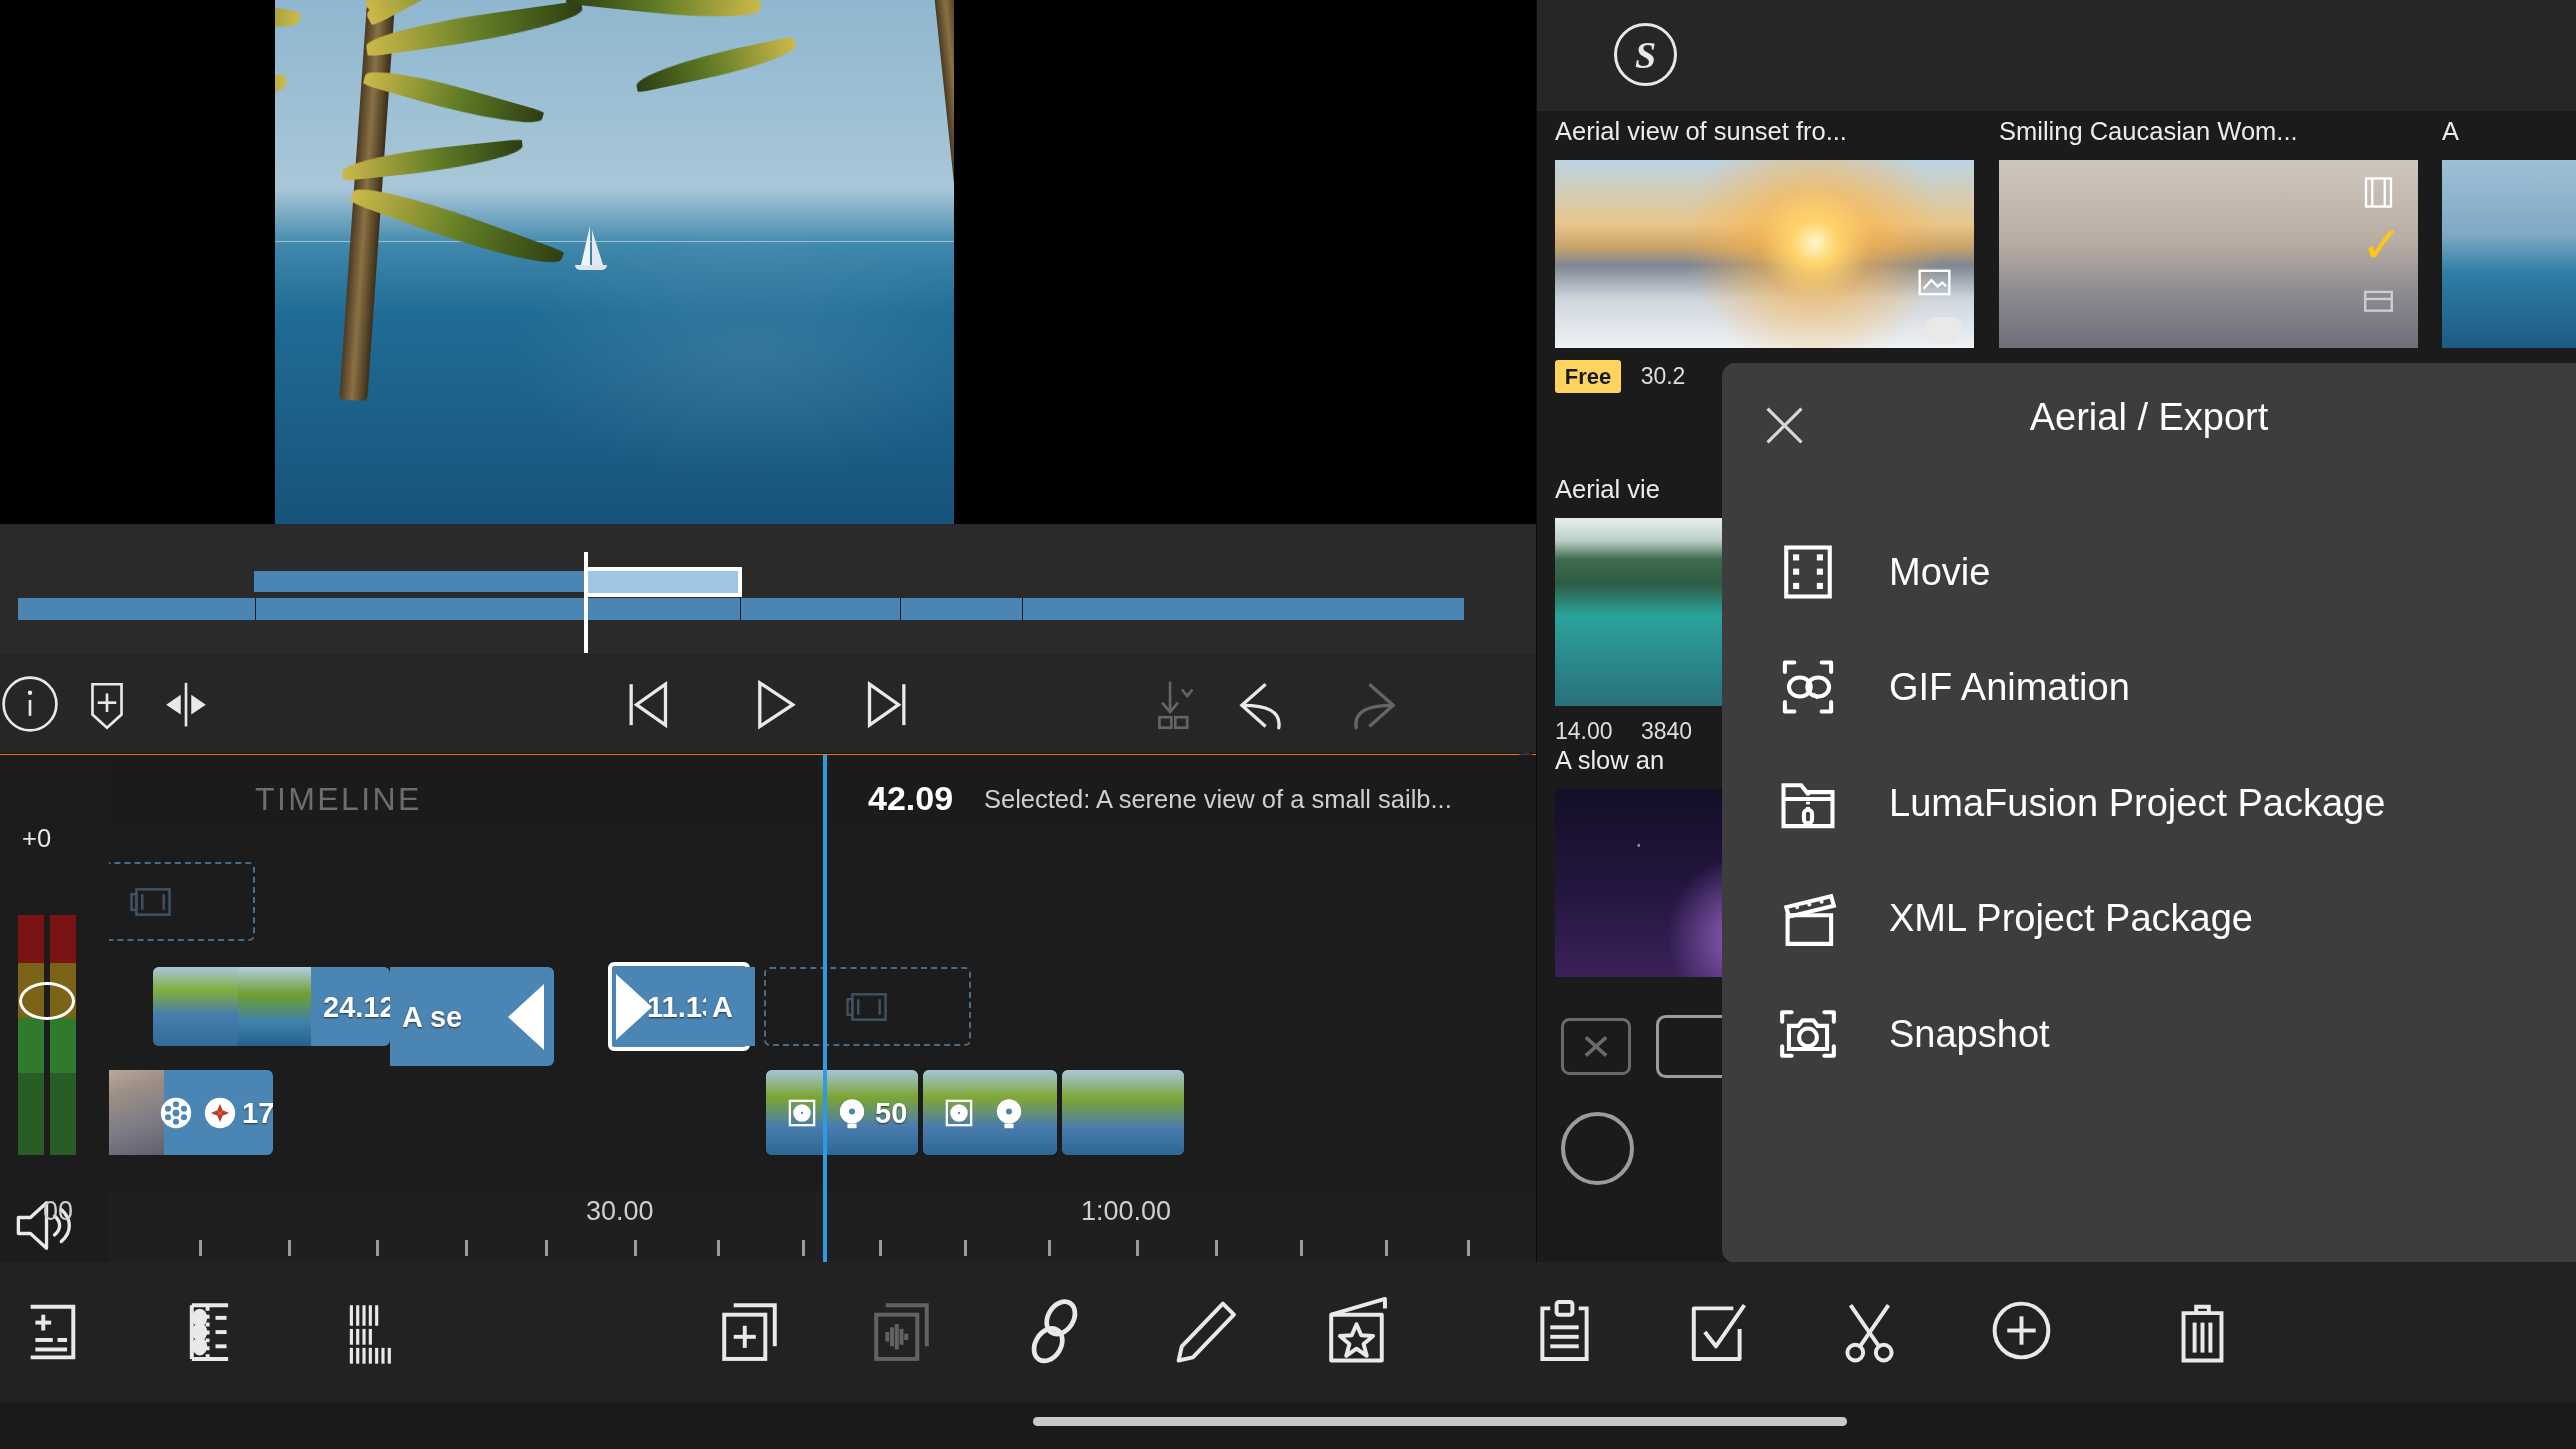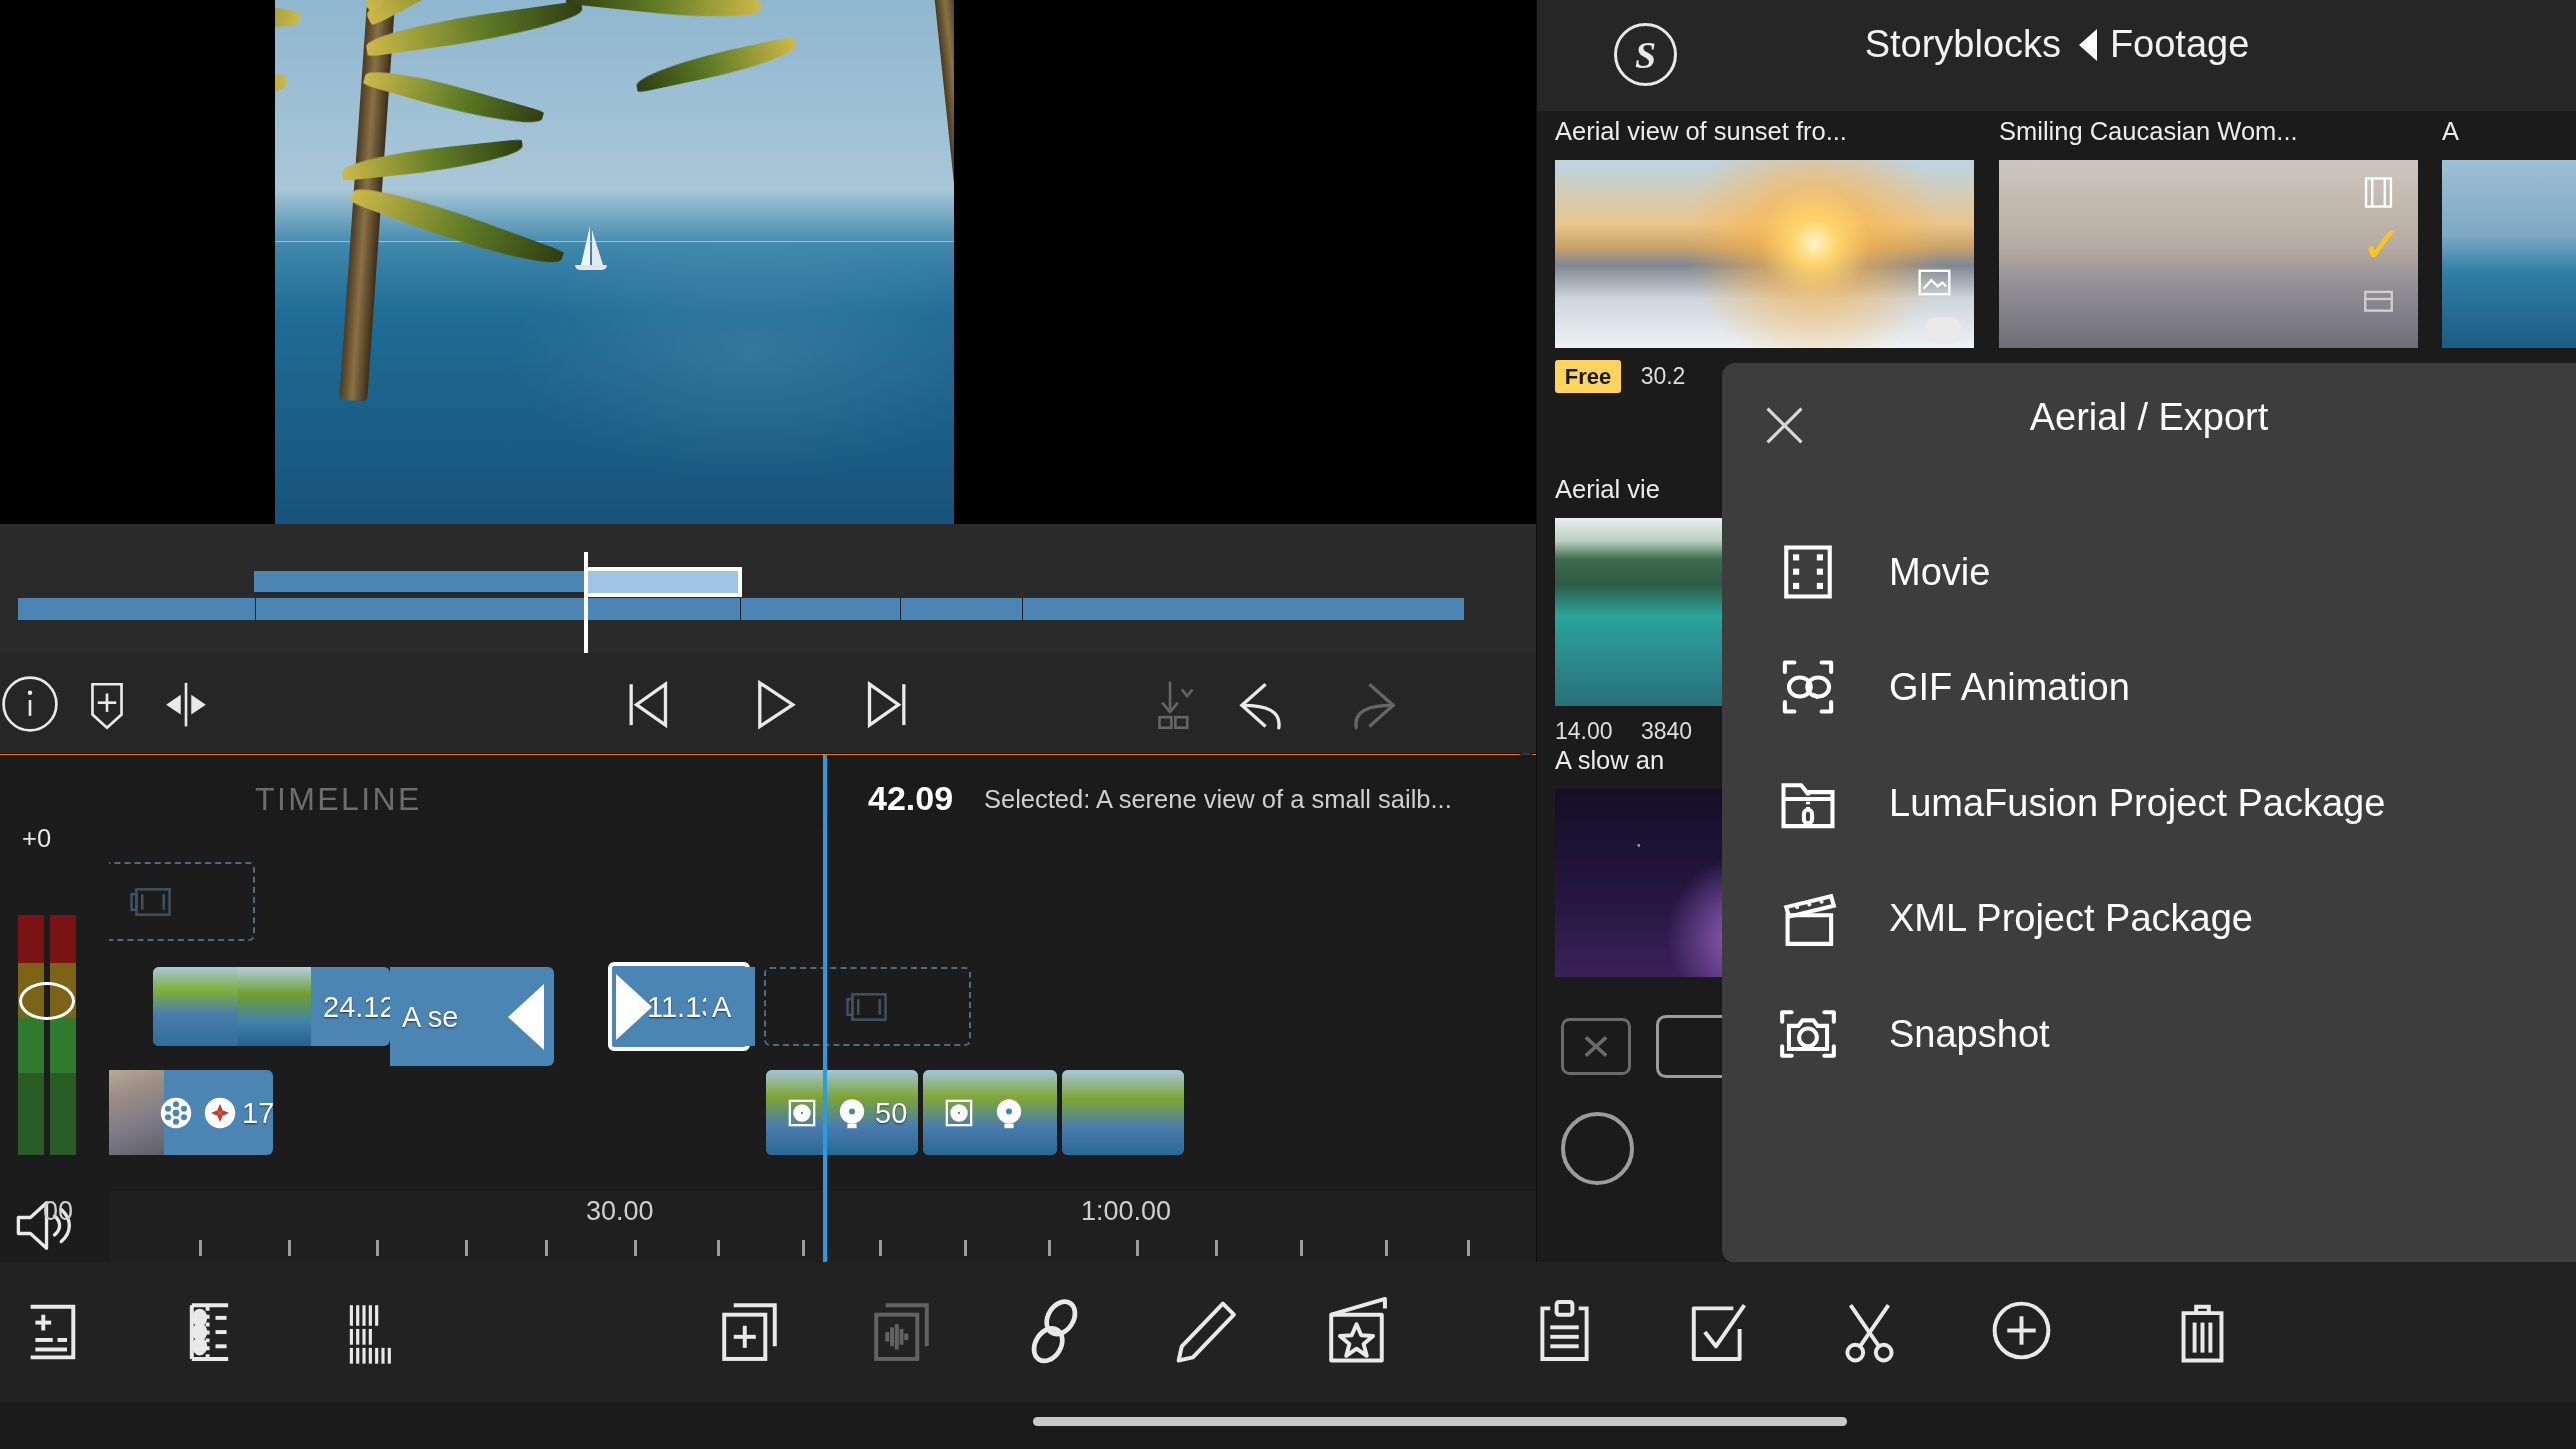--- a/index.html
+++ b/index.html
@@ -77,21 +77,21 @@
   .meter-bar { width:26px; height:100%;
       background: linear-gradient(180deg,#7a1414 0%,#7a1414 20%,#7c6417 20%,#7c6417 43%,#2f7a2c 43%,#2f7a2c 66%,#2a5d26 66%,#2a5d26 100%); }
   #meter-knob { position:absolute; left:19.4px; top:155px; width:56px; height:38px;
       border:3.6px solid #fff; border-radius:50%; }
   #speaker-icon { position:absolute; left:8.5px; top:365px; width:67px; height:67px; }
 
   
   #tracks { position:absolute; left:109px; top:72px; width:1427px; height:365px; overflow:hidden; }
   .clip { position:absolute; background:#4b85b3; border-radius:6px; overflow:hidden; color:#fff; }
   .clip .thumb { position:absolute; left:0; top:0; bottom:0; }
-  .clip-label { position:absolute; top:50%; transform:translateY(-50%); font-size:29px; white-space:nowrap; font-weight:400;
+  .clip-label { position:absolute; top:50%; transform:translateY(-50%); font-size:29px; white-space:nowrap; font-weight:700;
       text-shadow: 0 1.2px 1.8px rgba(0,0,0,.6); }
   .placeholder { position:absolute; border:2.4px dashed #4b6b85; border-radius:6px; }
   .ph-icon { position:absolute; left:50%; top:50%; transform:translate(-50%,-50%); width:49px; height:39px; opacity:.55; }
   .sel-clip { border:4.9px solid #fff; border-radius:6px;margin-left:45px; }
   .trim-arrow { position:absolute; top:50%; transform:translateY(-50%); width:0;height:0; }
   .arr-left { border-top:33px solid transparent; border-bottom:33px solid transparent; border-right:36px solid #fff; }
   .arr-right { border-top:33px solid transparent; border-bottom:33px solid transparent; border-left:36px solid #fff; }
   .clip-badge { position:absolute; top:50%; transform:translateY(-50%); width:38px; height:38px; }
 
   
@@ -417,25 +417,20 @@
       </div>
       <div id="playhead-tl"></div>
     </div>
   </div>
 
   <div id="sb-panel">
     <div id="sb-header">
       <div id="sb-logo">
         <span>S</span>
       </div>
-      <div id="sb-title">
-        <span>Storyblocks</span>
-        <span id="sb-back"></span>
-        <span>Footage</span>
-      </div>
     </div>
 
     <div class="sb-item" style="left:18px; top:117px; width:419px;">
       <div class="sb-name" style="width:419px;">Aerial view of sunset fro...</div>
       <div class="sb-thumb" style="left:0; top:43px; width:419px; height:188px;">
         <div class="art-sunset"></div>
       </div>
       <svg class="sb-chip" style="left:360px; top:146px;" viewBox="0 0 100 100" fill="none" stroke="#fff" stroke-width="6">
         <rect x="12" y="20" width="76" height="60"></rect>
           <path d="M22 66 L42 44 L58 60 L70 50 L80 60" stroke="#fff"></path>

